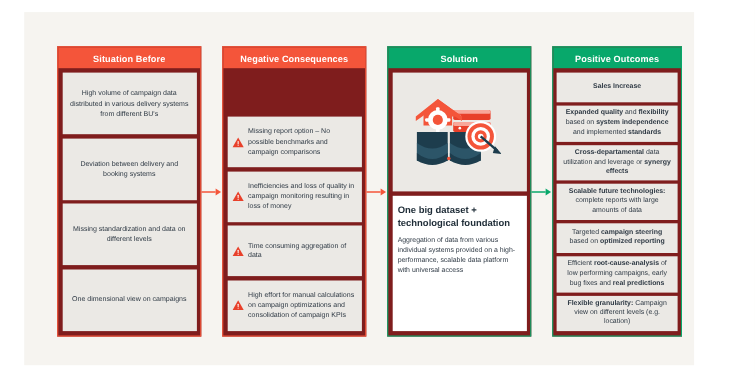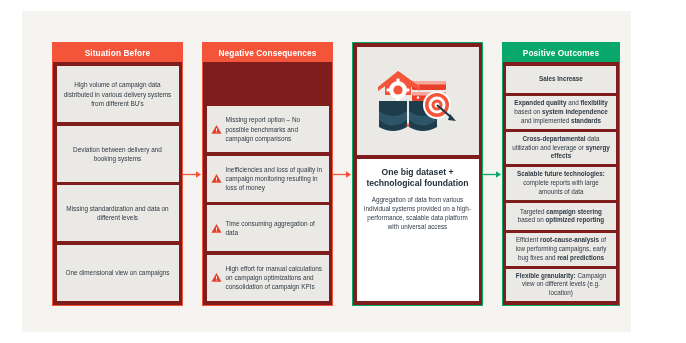--- a/index.html
+++ b/index.html
@@ -113,21 +113,21 @@
   .panel.p3 .illus-card {
     flex: 0 0 108px;
     background: #ebe9e5;
     display: flex;
     align-items: center;
     justify-content: center;
   }
   .panel.p3 .sol-text {
     flex: 1 1 auto;
     background: #ffffff;
-    text-align: center;
+    text-align: left;
     padding: 8px 5px 0 5px;
     color: #2f3a45;
   }
   .sol-title {
     font-size: 8.6px;
     font-weight: bold;
     line-height: 1.35;
     margin-bottom: 5px;
     color: #1d2b36;
   }
@@ -219,20 +219,21 @@
             <rect x="11" y="9" width="2" height="7" rx="1" fill="#ffffff"></rect>
             <rect x="11" y="17" width="2" height="2" rx="1" fill="#ffffff"></rect>
           </svg>
           <span class="card-text">High effort for manual calculations on campaign optimizations and consolidation of campaign KPIs</span>
         </div>
 
       </div>
     </div>
 
     <div class="panel p3">
+      <div class="panel-header">Solution</div>
       <div class="panel-body">
         <div class="illus-card">
           <svg width="84" height="72" viewBox="0 0 84 72">
 
             <rect x="36" y="16" width="34" height="9" rx="1.5" fill="#e8402a"></rect>
             <rect x="36" y="16" width="34" height="3.5" rx="1.5" fill="#f8a79a"></rect>
             <circle cx="42" cy="21.5" r="1.2" fill="#ffffff"></circle>
             <rect x="36" y="27" width="34" height="9" rx="1.5" fill="#e8402a"></rect>
             <rect x="36" y="27" width="34" height="3.5" rx="1.5" fill="#f8a79a"></rect>
             <circle cx="42" cy="32.5" r="1.2" fill="#ffffff"></circle>

